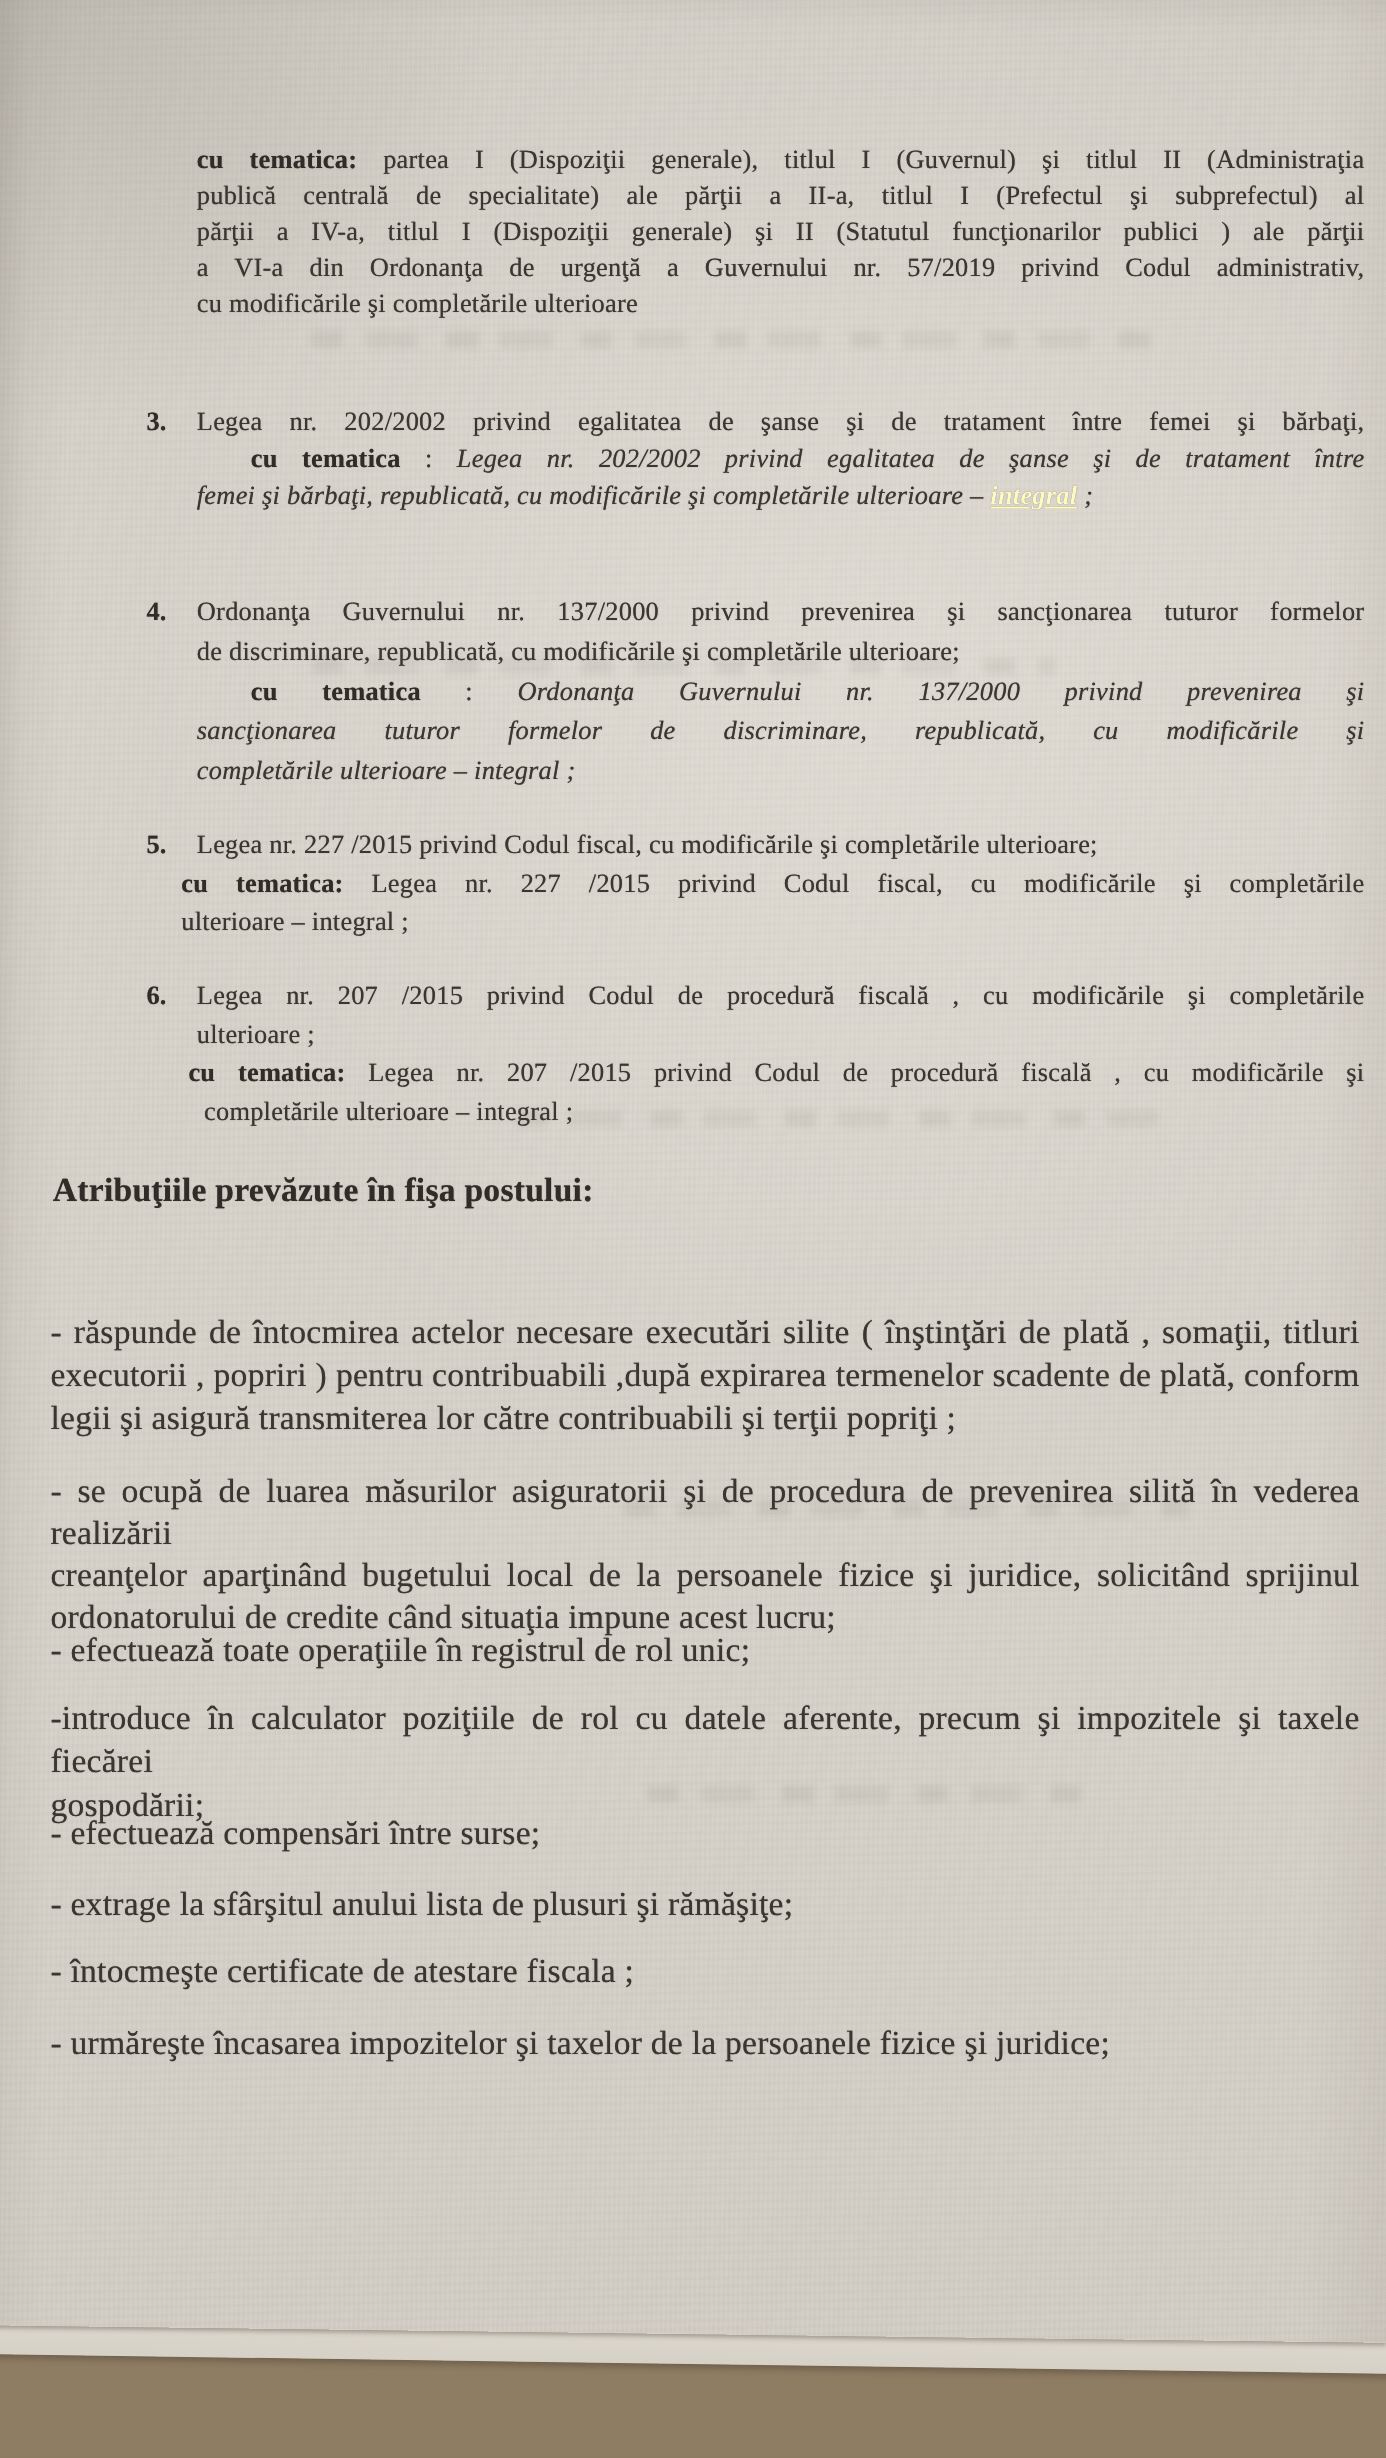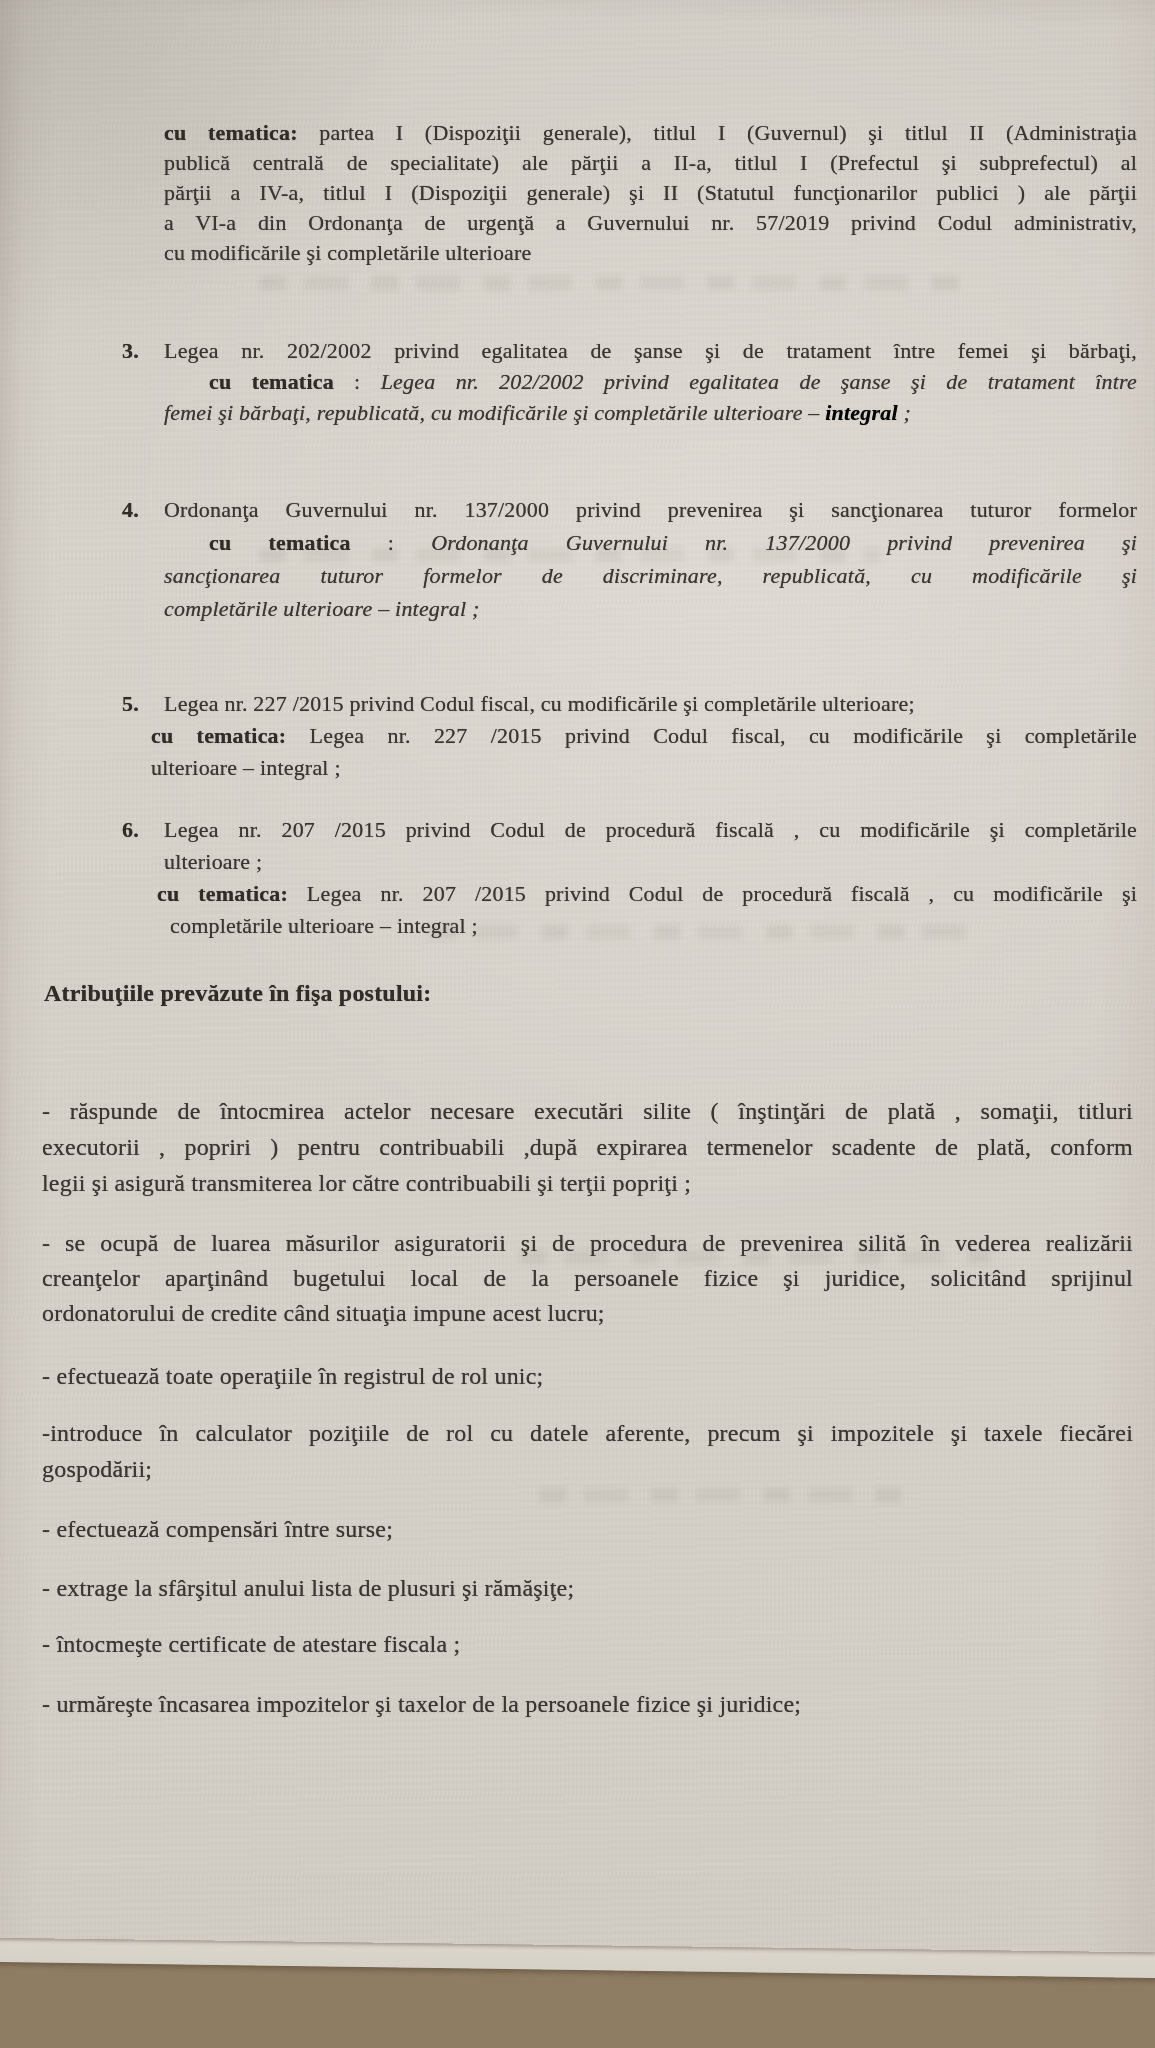--- a/index.html
+++ b/index.html
@@ -41,26 +41,26 @@
 
   
   .ghost{position:absolute;height:14px;opacity:.10;filter:blur(3px);
          background:repeating-linear-gradient(90deg, rgba(96,104,92,.9) 0 26px, transparent 26px 44px, rgba(96,104,92,.7) 44px 88px, transparent 88px 112px);}
 
   
   .txt{position:absolute;inset:0;z-index:5;color:#3a3631;
        text-shadow:0 0 .7px rgba(58,52,46,.75);letter-spacing:.2px;}
   .blk{position:absolute;}
   .top-sec{font-size:22px;margin-top:32px;}
-  .bot-sec{font-size:24px;}
+  .bot-sec{font-size:28px;}
   .ln{display:block;}
   .j{text-align:justify;text-align-last:justify;}
   .b{font-weight:bold;color:#302c27;}
   .i{font-style:italic;}
-  .bi{font-weight:bold;font-style:italic;color:#000000;}
+  .bi{font-weight:bold;font-style:italic;color:#fef9c3;text-decoration:underline;}
   .num{position:absolute;left:-42px;top:0;font-weight:bold;color:#302c27;}
   .ind45{padding-left:45px;}
   .ind13{padding-left:13px;}
   .ind7{padding-left:7px;}
 </style>
 </head>
 <body>
 
 <div class="stage">
 
@@ -87,20 +87,21 @@
     <div class="blk top-sec" style="left:164px;top:303px;width:973px;line-height:31px">
       <span class="num">3.</span>
       <div class="ln j">Legea nr. 202/2002 privind egalitatea de şanse şi de tratament între femei şi bărbaţi,</div>
       <div class="ln j ind45"><span class="b">cu tematica</span><span> : </span><span class="i">Legea nr. 202/2002 privind egalitatea de şanse şi de tratament între</span></div>
       <div class="ln"><span class="i">femei şi bărbaţi, republicată, cu modificările şi completările ulterioare – </span><span class="bi">integral</span><span class="i"> ;</span></div>
     </div>
 
     <div class="blk top-sec" style="left:164px;top:461px;width:973px;line-height:33px">
       <span class="num">4.</span>
       <div class="ln j">Ordonanţa Guvernului nr. 137/2000 privind prevenirea şi sancţionarea tuturor formelor</div>
+      <div class="ln">de discriminare, republicată, cu modificările şi completările ulterioare;</div>
       <div class="ln j ind45"><span class="b">cu tematica</span><span> : </span><span class="i">Ordonanţa Guvernului nr. 137/2000 privind prevenirea şi</span></div>
       <div class="ln j i">sancţionarea tuturor formelor de discriminare, republicată, cu modificările şi</div>
       <div class="ln i">completările ulterioare – integral ;</div>
     </div>
 
     <div class="blk top-sec" style="left:151px;top:656px;width:986px;line-height:32px">
       <span class="num" style="left:-29px">5.</span>
       <div class="ln ind13">Legea nr. 227 /2015 privind Codul fiscal, cu modificările şi completările ulterioare;</div>
       <div class="ln j"><span class="b">cu tematica:</span><span> Legea nr. 227 /2015 privind Codul fiscal, cu modificările şi completările</span></div>
       <div class="ln">ulterioare – integral ;</div>

